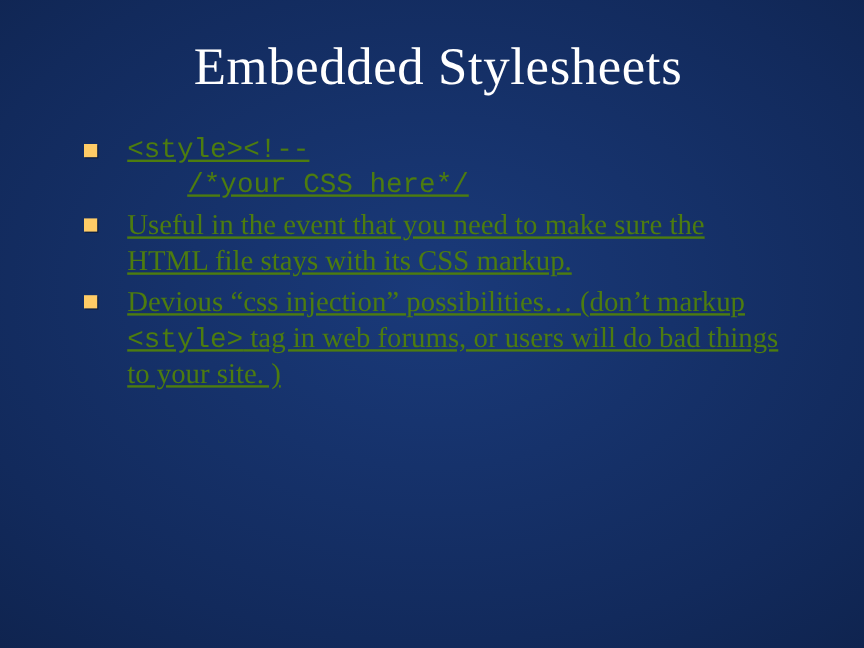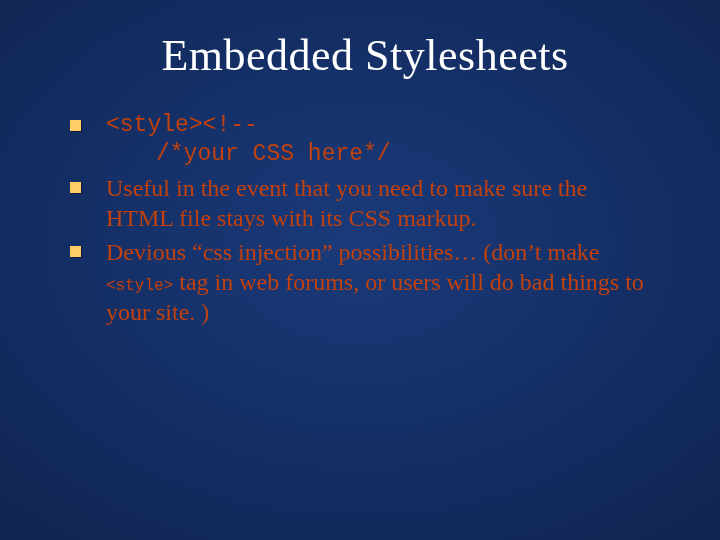--- a/index.html
+++ b/index.html
@@ -32,34 +32,35 @@
     list-style: none;
     padding: 0;
     margin: 0;
   }
   ul.bullets > li {
     position: relative;
     padding-left: 36px;
     margin: 0 0 4px 0;
     font-size: 24px;
     line-height: 1.25;
-    color: #c2410c;
+    color: #4d7c0f;
+    text-decoration: underline;
   }
   ul.bullets > li .bullet-square {
     position: absolute;
     left: 0;
     top: 9px;
     width: 11px;
     height: 11px;
     background: #ffcc66;
     box-shadow: 1px 1px 0 rgba(0,0,0,0.4);
   }
   .mono {
     font-family: "Courier New", Courier, monospace;
-    font-size: 16px;
+    font-size: 23px;
     text-align: center;
   }
   .indent {
     display: block;
     padding-left: 50px;
     font-family: "Courier New", Courier, monospace;
     font-size: 23px;
   }
   .mono-block {
     display: block;
@@ -82,18 +83,18 @@
     </li>
 
 
     <li>
       <span class="bullet-square"></span>
       <span>Useful in the event that you need to make sure the HTML file stays with its CSS markup.</span>
     </li>
 
     <li>
       <span class="bullet-square"></span>
-      <span>Devious “css injection” possibilities… (don’t make </span><span class="mono">&lt;style&gt;</span><span> tag in web forums, or users will do bad things to your site. )</span>
+      <span>Devious “css injection” possibilities… (don’t markup </span><span class="mono">&lt;style&gt;</span><span> tag in web forums, or users will do bad things to your site. )</span>
     </li>
 
 
   </ul>
 </div>
 
 </body></html>

